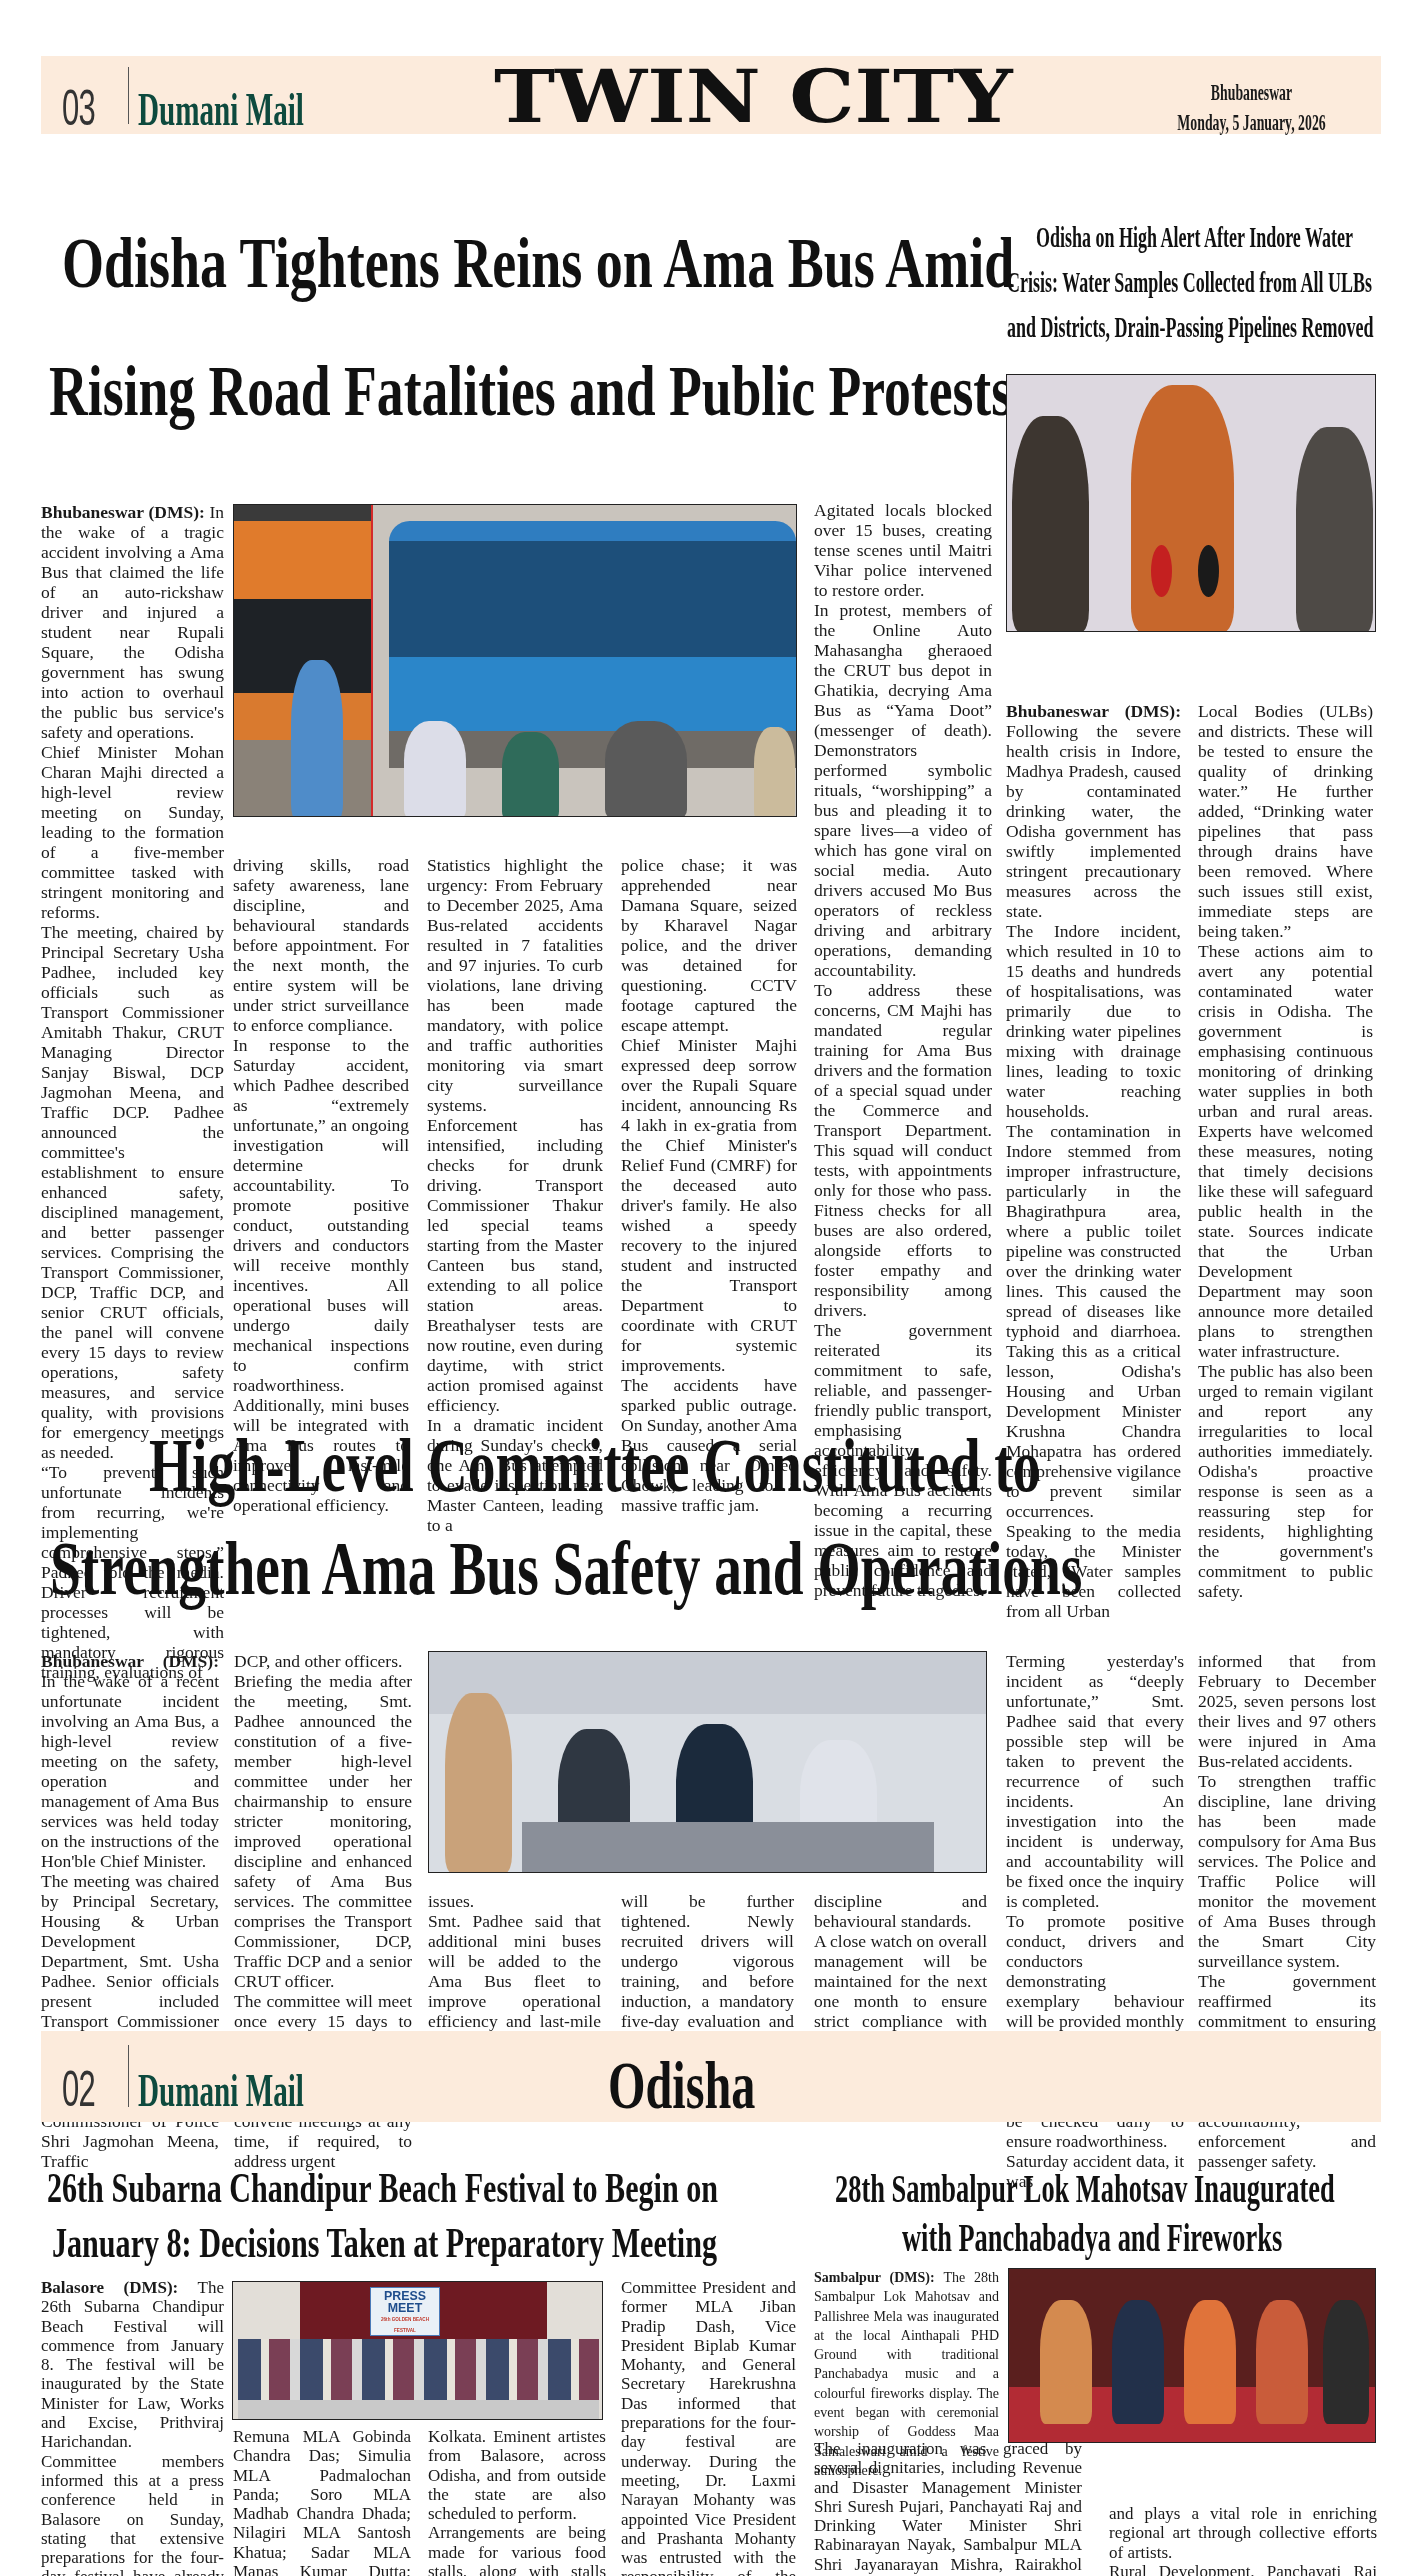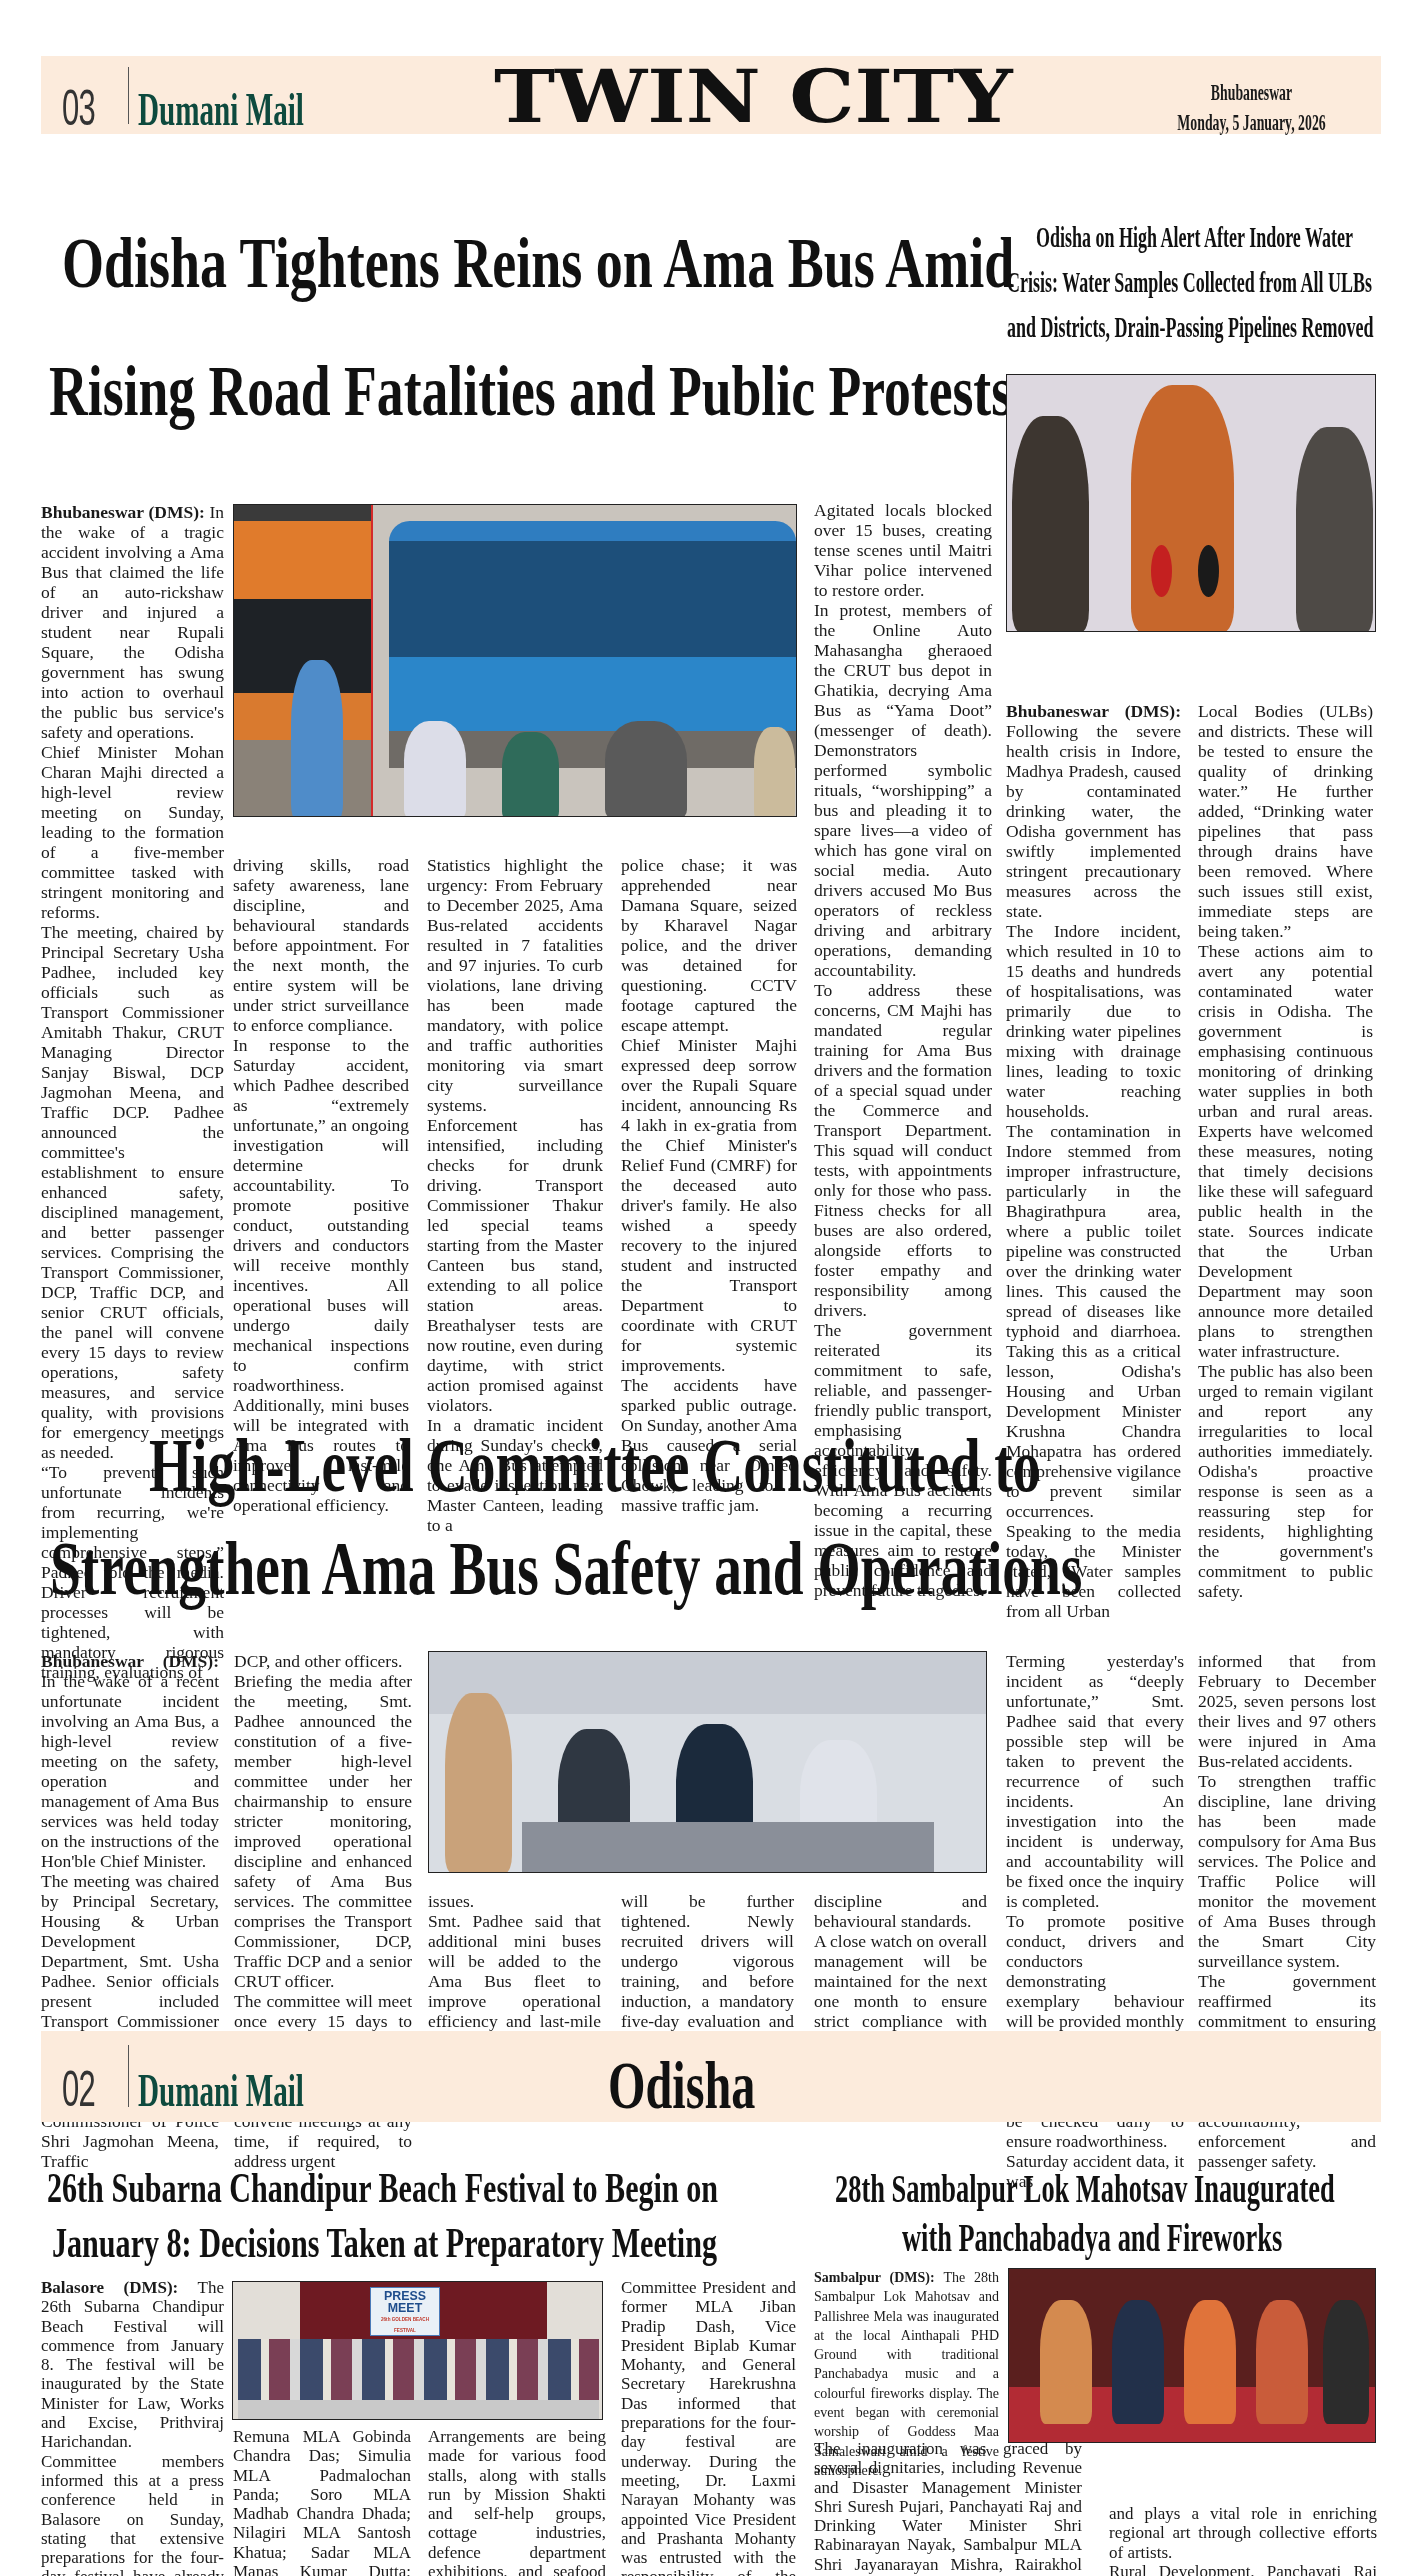--- a/index.html
+++ b/index.html
@@ -51,21 +51,21 @@
   <p>Chief Minister Mohan Charan Majhi directed a high-level review meeting on Sunday, leading to the formation of a five-member committee tasked with stringent monitoring and reforms.</p>
   <p>The meeting, chaired by Principal Secretary Usha Padhee, included key officials such as Transport Commissioner Amitabh Thakur, CRUT Managing Director Sanjay Biswal, DCP Jagmohan Meena, and Traffic DCP. Padhee announced the committee's establishment to ensure enhanced safety, disciplined management, and better passenger services. Comprising the Transport Commissioner, DCP, Traffic DCP, and senior CRUT officials, the panel will convene every 15 days to review operations, safety measures, and service quality, with provisions for emergency meetings as needed.</p>
   <p>“To prevent such unfortunate incidents from recurring, we're implementing comprehensive steps,” Padhee told the media. Driver recruitment processes will be tightened, with mandatory rigorous training, evaluations of</p>
 </div>
 <div class="col" style="left:233px; top:855px; width:176px;">
   <p>driving skills, road safety awareness, lane discipline, and behavioural standards before appointment. For the next month, the entire system will be under strict surveillance to enforce compliance.</p>
   <p>In response to the Saturday accident, which Padhee described as “extremely unfortunate,” an ongoing investigation will determine accountability. To promote positive conduct, outstanding drivers and conductors will receive monthly incentives. All operational buses will undergo daily mechanical inspections to confirm roadworthiness. Additionally, mini buses will be integrated with Ama Bus routes to improve last-mile connectivity and operational efficiency.</p>
 </div>
 <div class="col" style="left:427px; top:855px; width:176px;">
   <p>Statistics highlight the urgency: From February to December 2025, Ama Bus-related accidents resulted in 7 fatalities and 97 injuries. To curb violations, lane driving has been made mandatory, with police and traffic authorities monitoring via smart city surveillance systems.</p>
-  <p>Enforcement has intensified, including checks for drunk driving. Transport Commissioner Thakur led special teams starting from the Master Canteen bus stand, extending to all police station areas. Breathalyser tests are now routine, even during daytime, with strict action promised against violators.</p>
+  <p>Enforcement has intensified, including checks for drunk driving. Transport Commissioner Thakur led special teams starting from the Master Canteen bus stand, extending to all police station areas. Breathalyser tests are now routine, even during daytime, with strict action promised against efficiency.</p>
   <p>In a dramatic incident during Sunday's checks, one Ama Bus attempted to evade inspection near Master Canteen, leading to a</p>
 </div>
 <div class="col" style="left:621px; top:855px; width:176px;">
   <p>police chase; it was apprehended near Damana Square, seized by Kharavel Nagar police, and the driver was detained for questioning. CCTV footage captured the escape attempt.</p>
   <p>Chief Minister Majhi expressed deep sorrow over the Rupali Square incident, announcing Rs 4 lakh in ex-gratia from the Chief Minister's Relief Fund (CMRF) for the deceased auto driver's family. He also wished a speedy recovery to the injured student and instructed the Transport Department to coordinate with CRUT for systemic improvements.</p>
   <p>The accidents have sparked public outrage. On Sunday, another Ama Bus caused a serial collision near Omfed Chowk, leading to a massive traffic jam.</p>
 </div>
 <div class="col" style="left:814px; top:500px; width:178px;">
   <p>Agitated locals blocked over 15 buses, creating tense scenes until Maitri Vihar police intervened to restore order.</p>
   <p>In protest, members of the Online Auto Mahasangha gheraoed the CRUT bus depot in Ghatikia, decrying Ama Bus as “Yama Doot” (messenger of death). Demonstrators performed symbolic rituals, “worshipping” a bus and pleading it to spare lives—a video of which has gone viral on social media. Auto drivers accused Mo Bus operators of reckless driving and arbitrary operations, demanding accountability.</p>
@@ -164,20 +164,21 @@
 <div class="col" style="left:41px; top:2278px; width:183px; font-size:17px; line-height:19.3px;">
   <p><span class="dateline">Balasore (DMS):</span> <span>The 26th Subarna Chandipur Beach Festival will commence from January 8. The festival will be inaugurated by the State Minister for Law, Works and Excise, Prithviraj Harichandan.</span></p>
   <p>Committee members informed this at a press conference held in Balasore on Sunday, stating that extensive preparations for the four-day festival have already begun.</p>
 
 </div>
 <div class="col" style="left:233px; top:2427px; width:178px; font-size:17px; line-height:19.3px;">
   <p>Remuna MLA Gobinda Chandra Das; Simulia MLA Padmalochan Panda; Soro MLA Madhab Chandra Dhada; Nilagiri MLA Santosh Khatua; Sadar MLA Manas Kumar Dutta; Basta MLA Subasini Jena; Jaleswar MLA Ashwini Kumar Patra; Bhograi MLA Gautam Buddha Das; Zilla Parishad member Narayan Chandra Pradhan; and Balasore Municipal Chairperson Sabita Sahu, among others.</p>
 
 </div>
 <div class="col" style="left:428px; top:2427px; width:178px; font-size:17px; line-height:19.3px;">
+  <p>Kolkata. Eminent artistes from Balasore, across Odisha, and from outside the state are also scheduled to perform.</p>
   <p>Arrangements are being made for various food stalls, along with stalls run by Mission Shakti and self-help groups, cottage industries, defence department exhibitions, and seafood stalls offering fish, prawns and crabs.</p>
 
 </div>
 <div class="col" style="left:621px; top:2278px; width:175px; font-size:17px; line-height:19.3px;">
   <p>Committee President and former MLA Jiban Pradip Dash, Vice President Biplab Kumar Mohanty, and General Secretary Harekrushna Das informed that preparations for the four-day festival are underway. During the meeting, Dr. Laxmi Narayan Mohanty was appointed Vice President and Prashanta Mohanty was entrusted with the responsibility of the Secretary.</p>
 
 </div>
 
 <h2 class="headline" style="left:835px; top:2169px; font-size:40px; transform:scaleX(0.66);">28th Sambalpur Lok Mahotsav Inaugurated</h2>
 <h2 class="headline" style="left:902px; top:2218px; font-size:40px; transform:scaleX(0.66);">with Panchabadya and Fireworks</h2>

